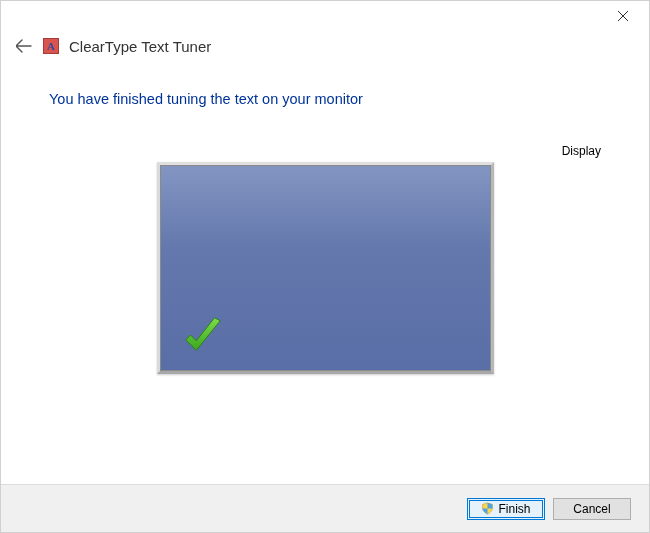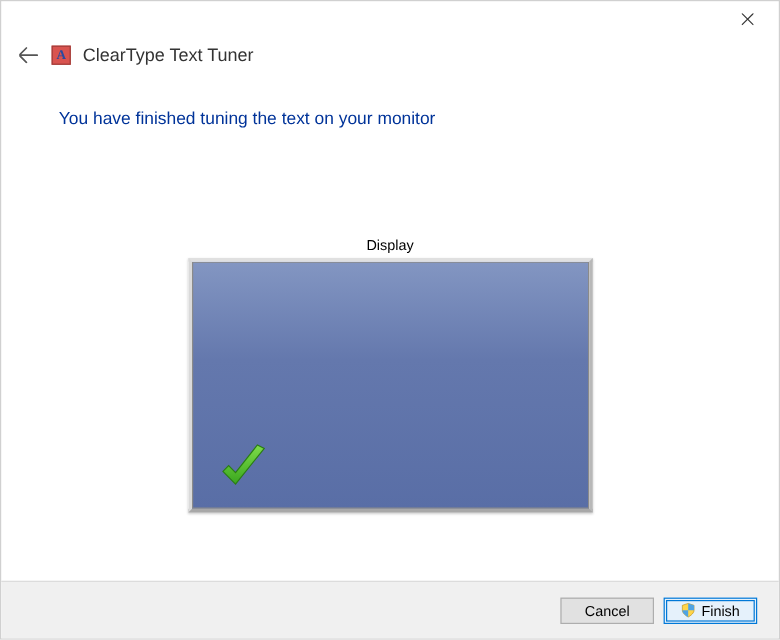--- a/index.html
+++ b/index.html
@@ -63,24 +63,24 @@
       font-size: 15px;
       color: #333;
     }
     .content {
       padding: 30px 48px 0 48px;
     }
     .heading {
       color: #003399;
       font-size: 14.5px;
       font-weight: 400;
-      margin-bottom: 90px;
+      margin-bottom: 37px;
     }
     .display-area {
-      text-align: center;
+      text-align: right;
     }
     .display-label {
       font-size: 12px;
       color: #000;
       margin-bottom: 4px;
     }
     .monitor {
       width: 337px;
       height: 212px;
       margin: 0 auto;
@@ -177,24 +177,24 @@
             <stop offset="100%" stop-color="#3aa61e"></stop>
           </linearGradient>
         </defs>
         <path d="M6 28 L17 39 L42 8 L36 5 L17 29 L11 23 Z" fill="url(#g1)" stroke="#2a7d14" stroke-width="1"></path>
       </svg>
     </div>
   </div>
 </div>
 
 <div class="footer">
-  <button class="btn">
-    <span>Cancel</span>
-  </button>
   <button class="btn focused">
     <svg class="shield-icon" viewBox="0 0 16 16">
       <path d="M8 1 L14 3 V8 C14 12 8 15 8 15 C8 15 2 12 2 8 V3 Z" fill="#ffd54a" stroke="#b8860b" stroke-width="0.6"></path>
       <path d="M8 1 L14 3 V8 L8 8 Z" fill="#4fa3e3"></path>
       <path d="M2 8 L8 8 V15 C8 15 2 12 2 8 Z" fill="#4fa3e3"></path>
     </svg>
     <span>Finish</span>
   </button>
+  <button class="btn">
+    <span>Cancel</span>
+  </button>
 </div>
 
 </body></html>

